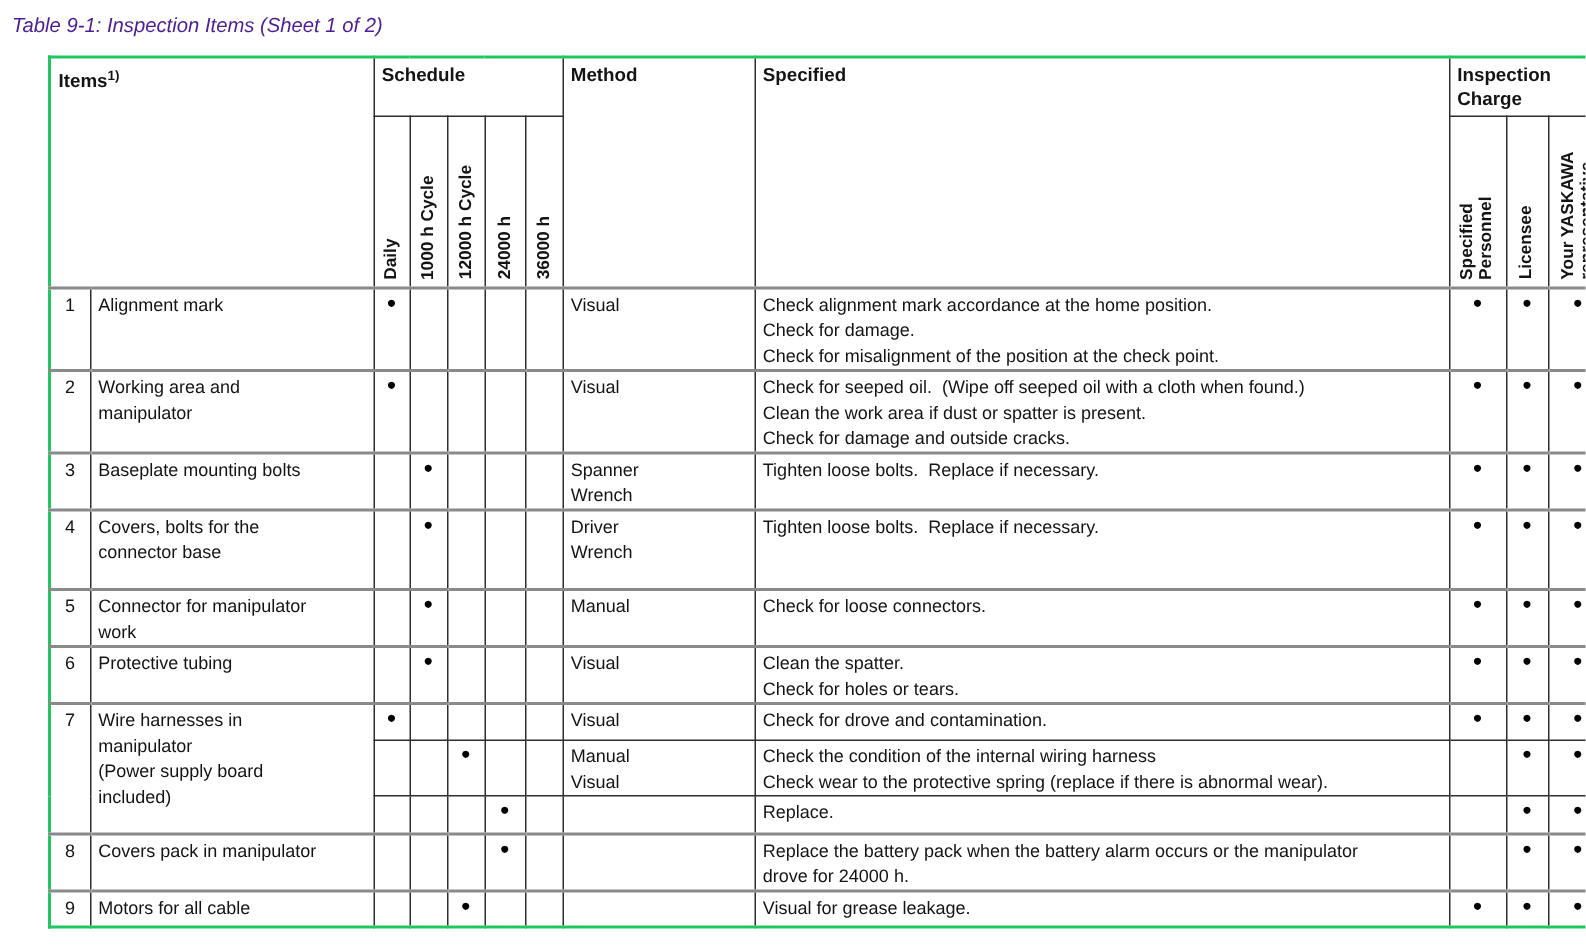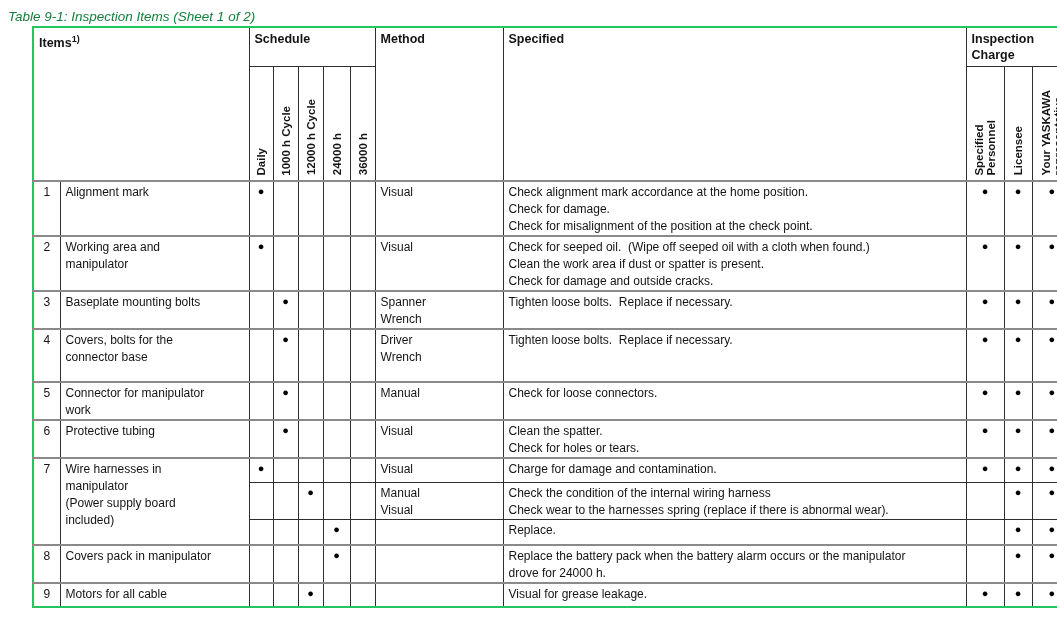--- a/index.html
+++ b/index.html
@@ -4,21 +4,21 @@
 <style>
   html,body{margin:0;padding:0;}
   body{
     width:1057px;height:631px;background:#ffffff;color:#141414;
     font-family:"Liberation Sans",sans-serif;
     -webkit-font-smoothing:antialiased;
   }
   .page{position:relative;padding:8px 0 0 8px;}
   .doc-title{
     font-style:italic;font-size:13.5px;line-height:16px;
-    margin:1px 0 1px 0;color:#15803d;
+    margin:1px 0 12px 0;color:#4c1d95;
   }
   table.insp{
     border-collapse:collapse;table-layout:fixed;width:1039px;
     border:2px solid #22c55e;
     margin-left:24px;
   }
   th,td{border:1px solid #2e2e2e;vertical-align:top;overflow:hidden;}
   thead th{
     text-align:left;font-size:12.5px;font-weight:bold;
     padding:3px 5px;white-space:normal;line-height:16px;
@@ -207,36 +207,36 @@
         <td class="item" rowspan="3">Wire harnesses in
 manipulator
 (Power supply board
 included)</td>
         <td class="dot">●</td>
         <td class="dot"></td>
         <td class="dot"></td>
         <td class="dot"></td>
         <td class="dot"></td>
         <td class="method">Visual</td>
-        <td class="op">Charge for damage and contamination.</td>
+        <td class="op">Check for drove and contamination.</td>
         <td class="dot">●</td>
         <td class="dot">●</td>
         <td class="dot">●</td>
       </tr>
 
       <tr style="height:36px">
         <td class="dot"></td>
         <td class="dot"></td>
         <td class="dot">●</td>
         <td class="dot"></td>
         <td class="dot"></td>
         <td class="method">Manual
 Visual</td>
         <td class="op">Check the condition of the internal wiring harness
-Check wear to the harnesses spring (replace if there is abnormal wear).</td>
+Check wear to the protective spring (replace if there is abnormal wear).</td>
         <td class="dot"></td>
         <td class="dot">●</td>
         <td class="dot">●</td>
       </tr>
 
       <tr style="height:25px">
         <td class="dot"></td>
         <td class="dot"></td>
         <td class="dot"></td>
         <td class="dot">●</td>

